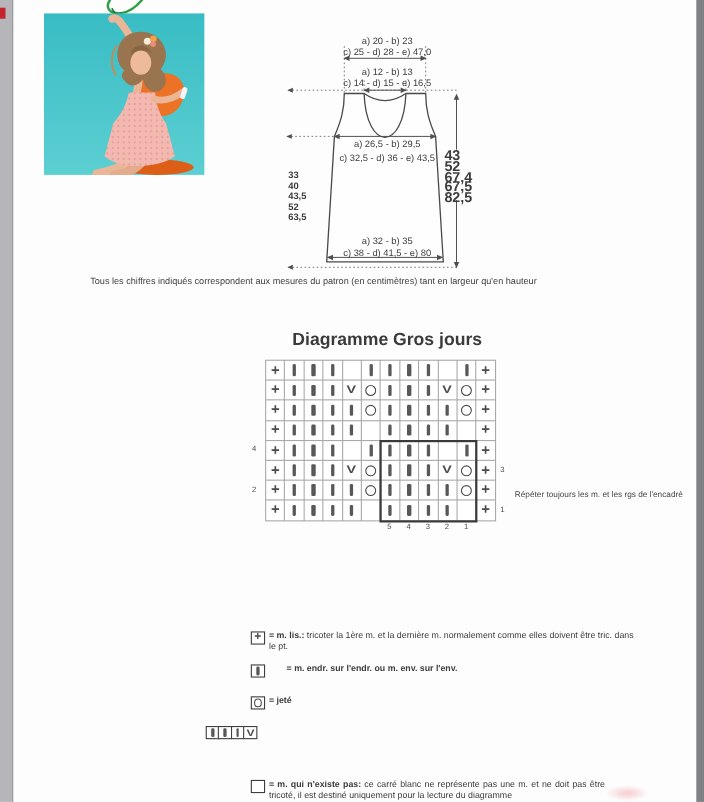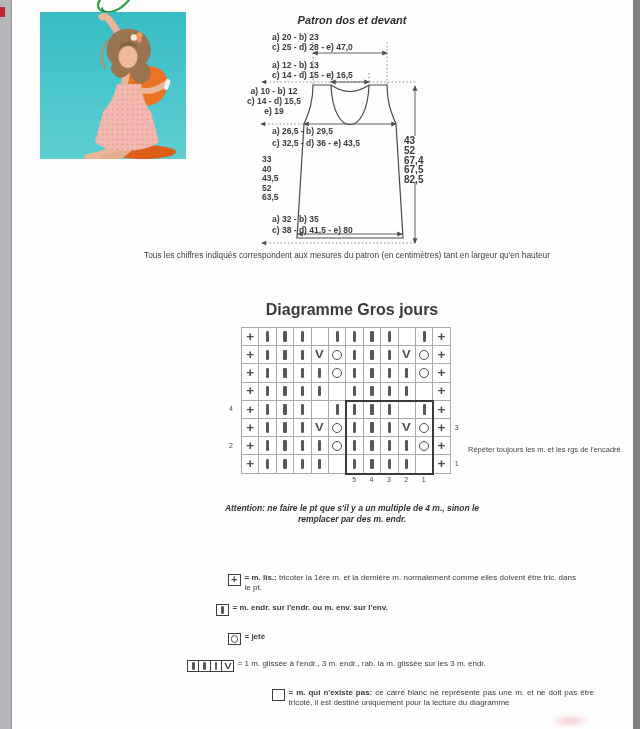--- a/index.html
+++ b/index.html
@@ -9,29 +9,29 @@
   .edge-right{position:absolute;left:633px;top:0;width:7px;height:729px;background:#7f8085;}
   .accent-mark{position:absolute;left:0;top:7px;width:5px;height:10px;background:#c4242b;}
   .squiggle{position:absolute;left:92px;top:0;}
   .photo{position:absolute;left:40px;top:12px;}
   .smudge{position:absolute;left:550px;top:714px;width:40px;height:14px;
           background:radial-gradient(closest-side,rgba(238,140,150,.45),rgba(238,140,150,0));filter:blur(1px);}
 
   .sch-title{position:absolute;left:252px;top:14px;width:200px;text-align:center;
              font-size:11px;font-weight:bold;font-style:italic;color:#2f2f2f;}
   .sch-lines{position:absolute;left:230px;top:28px;}
-  .mlabel{position:absolute;left:272px;width:160px;font-size:8.5px;font-weight:700;
+  .mlabel{position:absolute;left:272px;width:160px;text-align:center;font-size:8.5px;font-weight:400;
           color:#3b3b3b;line-height:1;}
   .sh-block{position:absolute;left:238px;top:86px;width:72px;text-align:center;
             font-size:8.5px;font-weight:700;line-height:10px;}
   .lh-block{position:absolute;left:262px;top:155px;width:42px;text-align:left;
             font-size:8.5px;font-weight:700;line-height:9.6px;}
   .rh-block{position:absolute;left:404px;top:136px;width:44px;text-align:left;
-            font-size:10px;font-weight:700;line-height:9.8px;}
-  .caption{position:absolute;left:82px;top:250px;width:530px;text-align:center;font-size:8.3px;color:#3f3f3f;}
+            font-size:13px;font-weight:700;line-height:9.8px;}
+  .caption{position:absolute;left:82px;top:250px;width:530px;text-align:left;font-size:8.3px;color:#3f3f3f;}
 
   .diag-title{position:absolute;left:252px;top:301px;width:200px;text-align:center;
               font-size:16px;font-weight:bold;color:#3a3a3a;}
   .grid{position:absolute;left:241px;top:327px;display:grid;background:#a9a9a9;
         grid-template-columns:repeat(12,16.4px);grid-auto-rows:17.2px;gap:1px;padding:1px;width:max-content;}
   .cell{background:#fff;display:flex;align-items:center;justify-content:center;}
   .g-plus{font-size:13.5px;font-weight:700;color:#4c4c4c;line-height:1;transform:translateY(-0.5px);}
   .g-bar{display:inline-block;width:3.2px;height:10.5px;background:#585858;border-radius:1.2px;}
   .g-v{font-size:10px;font-weight:700;color:#4c4c4c;line-height:1;transform:scaleX(1.3);}
   .g-o{display:inline-block;width:10px;height:10px;border:1.6px solid #4c4c4c;border-radius:50%;box-sizing:border-box;}
@@ -48,24 +48,24 @@
              font-size:8.5px;font-weight:700;font-style:italic;line-height:11px;color:#333;}
 
   .legend-item{position:absolute;display:flex;align-items:flex-start;}
   .boxes{display:flex;margin-right:4px;flex:none;margin-top:0.5px;}
   .lbox{width:12.5px;height:12.5px;border:1.1px solid #3e3e3e;box-sizing:border-box;
         display:flex;align-items:center;justify-content:center;background:#fff;}
   .lbox + .lbox{margin-left:-1.1px;}
   .ltext{font-size:8px;line-height:10px;color:#3c3c3c;}
   .ltext b{font-weight:700;}
   .li1{top:573px;left:228px;width:350px;}
-  .li2{top:603px;left:216px;width:350px;}
+  .li2{top:603px;left:228px;width:350px;gap:16px;}
   .li3{top:632px;left:228px;width:350px;}
   .li4{top:659px;left:187px;width:400px;}
-  .li5{top:688px;left:228px;width:322px;margin-left:44px;}
+  .li5{top:708px;left:228px;width:322px;}
   .li5 .ltext{text-align:justify;}
 </style>
 </head>
 <body>
 
 <div class="stage">
 
   <div class="edge-left"></div>
   <div class="edge-right"></div>
   <div class="accent-mark"></div>
@@ -103,21 +103,20 @@
       <ellipse cx="88" cy="45" rx="9.5" ry="11" fill="#edbb9c"></ellipse>
       <path d="M79,38 C82,33 94,32 98,37 C96,31 90,28 85,30 C81,31 79,34 79,38 Z" fill="#8a6544"></path>
       <g transform="translate(97,25)">
         <circle r="3.2" cx="-3" cy="0.5" fill="#f6ecd9"></circle>
         <circle r="3" cx="2.4" cy="-1.8" fill="#f2a24c"></circle>
         <circle r="2.6" cx="2.2" cy="3" fill="#ef8e78"></circle>
       </g>
     </g>
   </svg>
 
-  <div class="sch-title">Patron dos et devant</div>
 
   <svg class="sch-lines" width="240" height="222" viewBox="0 0 240 222">
     <defs>
       <marker id="ar" viewBox="0 0 8 8" markerWidth="7" markerHeight="7" refX="6.5" refY="4" orient="auto-start-reverse">
         <path d="M0.5,0.8 L7.5,4 L0.5,7.2 Z" fill="#4f4f4f"></path>
       </marker>
     </defs>
     <g stroke="#6a6a6a" stroke-width="0.8" stroke-dasharray="1.5 2.2" fill="none">
       <line x1="83" y1="14" x2="83" y2="56"></line>
       <line x1="157" y1="14" x2="157" y2="56"></line>
@@ -134,25 +133,20 @@
     <line x1="68" y1="206" x2="172" y2="206" stroke="#4f4f4f" stroke-width="0.9" marker-start="url(#ar)" marker-end="url(#ar)"></line>
     <line x1="32" y1="215" x2="185" y2="215" stroke="#6a6a6a" stroke-width="0.8" stroke-dasharray="1.5 2.2" marker-start="url(#ar)"></line>
     <path d="M185,108 L185,58" stroke="#4f4f4f" stroke-width="0.9" fill="none" marker-end="url(#ar)"></path>
     <path d="M185,154 L185,215" stroke="#4f4f4f" stroke-width="0.9" fill="none" marker-end="url(#ar)"></path>
   </svg>
 
   <span class="mlabel" style="top:33px">a) 20 - b) 23</span>
   <span class="mlabel" style="top:43px">c) 25 - d) 28 - e) 47,0</span>
   <span class="mlabel" style="top:61px">a) 12 - b) 13</span>
   <span class="mlabel" style="top:71px">c) 14 - d) 15 - e) 16,5</span>
-  <div class="sh-block">
-      <div>a) 10 - b) 12</div>
-      <div>c) 14 - d) 15,5</div>
-      <div>e) 19</div>
-    </div>
   <span class="mlabel" style="top:127px">a) 26,5 - b) 29,5</span>
   <span class="mlabel" style="top:139px">c) 32,5 - d) 36 - e) 43,5</span>
   <div class="lh-block">
       <div>33</div>
       <div>40</div>
       <div>43,5</div>
       <div>52</div>
       <div>63,5</div>
     </div>
   <div class="rh-block">
@@ -448,22 +442,20 @@
       <span class="gnum" style="left: 231px; top: 441.7px;">2</span>
       <span class="gnum" style="left: 456.8px; top: 423.5px;">3</span>
       <span class="gnum" style="left: 456.8px; top: 459.9px;">1</span>
       <span class="gnum" style="left: 354.1px; top: 476.1px;">5</span>
       <span class="gnum" style="left: 371.5px; top: 476.1px;">4</span>
       <span class="gnum" style="left: 388.9px; top: 476.1px;">3</span>
       <span class="gnum" style="left: 406.3px; top: 476.1px;">2</span>
       <span class="gnum" style="left: 423.7px; top: 476.1px;">1</span>
     </div>
   <div class="repeat-note">Répéter toujours les m. et les rgs de l'encadré</div>
-  <div class="attention">Attention: ne faire le pt que s'il y a un multiple de 4 m., sinon le
-remplacer par des m. endr.</div>
 
   <div>
       <div class="legend-item li1">
         <span class="boxes">
           <span class="lbox">
             <span class="g-plus sm">+</span>
           </span>
         </span>
         <span class="ltext"><b>= m. lis.:</b> tricoter la 1ère m. et la dernière m. normalement comme elles doivent être tric. dans le pt.</span>
       </div>
@@ -491,21 +483,20 @@
           <span class="lbox">
             <span class="g-bar sm"></span>
           </span>
           <span class="lbox">
             <span class="g-bar sm"></span>
           </span>
           <span class="lbox">
             <span class="g-v sm">V</span>
           </span>
         </span>
-        <span class="ltext">= 1 m. glissée à l'endr., 3 m. endr., rab. la m. glissée sur les 3 m. endr.</span>
       </div>
       <div class="legend-item li5">
         <span class="boxes">
           <span class="lbox"></span>
         </span>
         <span class="ltext"><b>= m. qui n'existe pas:</b> ce carré blanc ne représente pas une m. et ne doit pas être tricoté, il est destiné uniquement pour la lecture du diagramme</span>
       </div>
     </div>
 
   <div class="smudge"></div>

